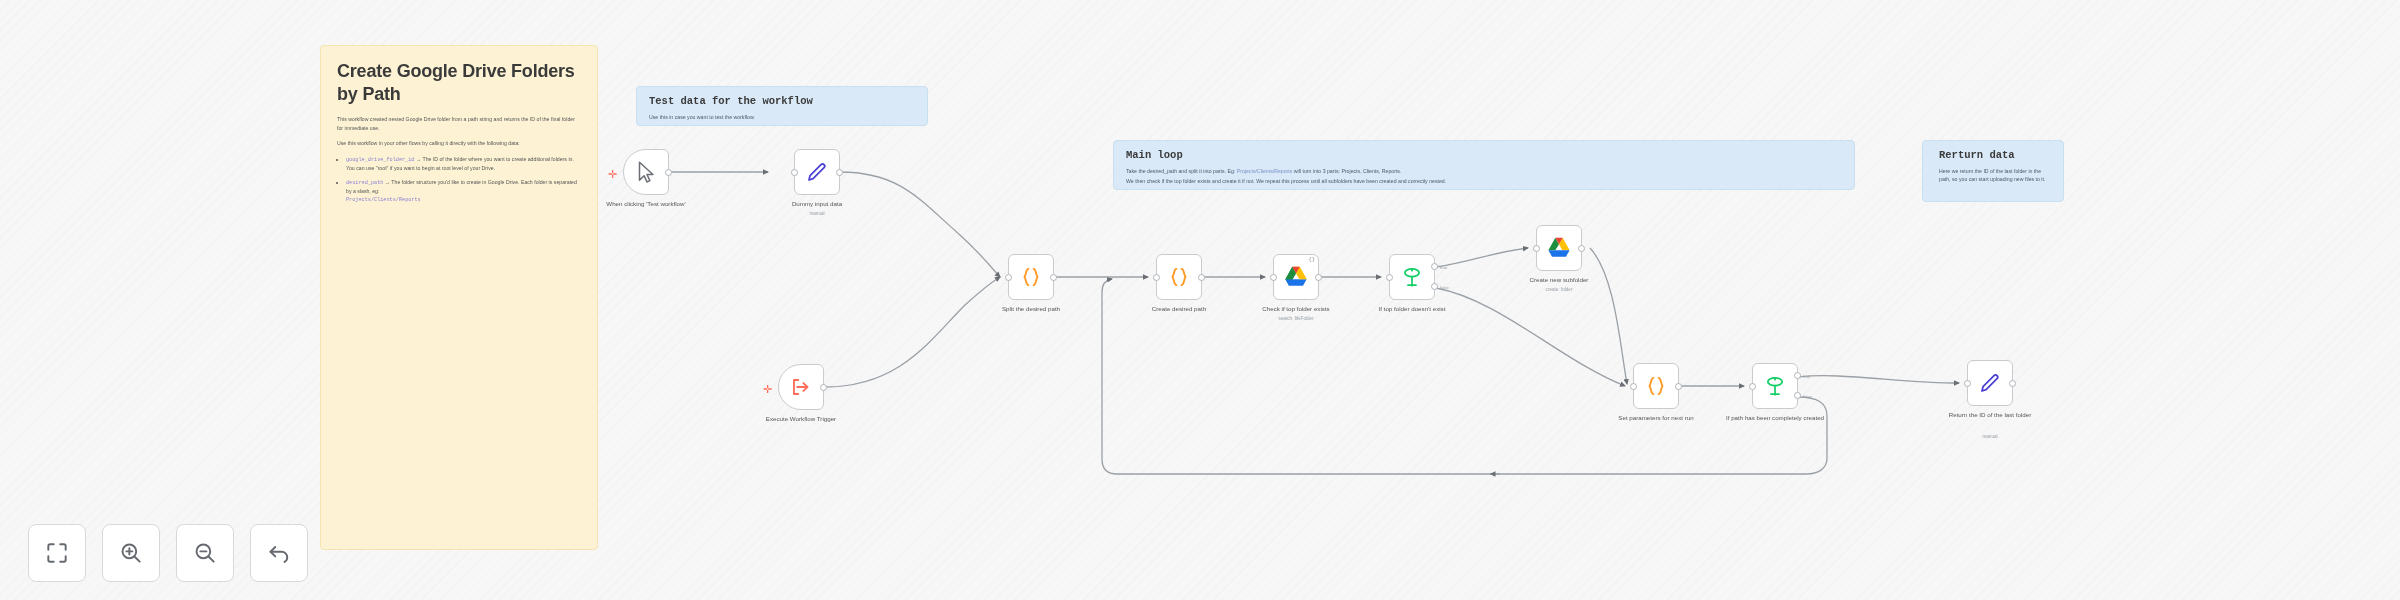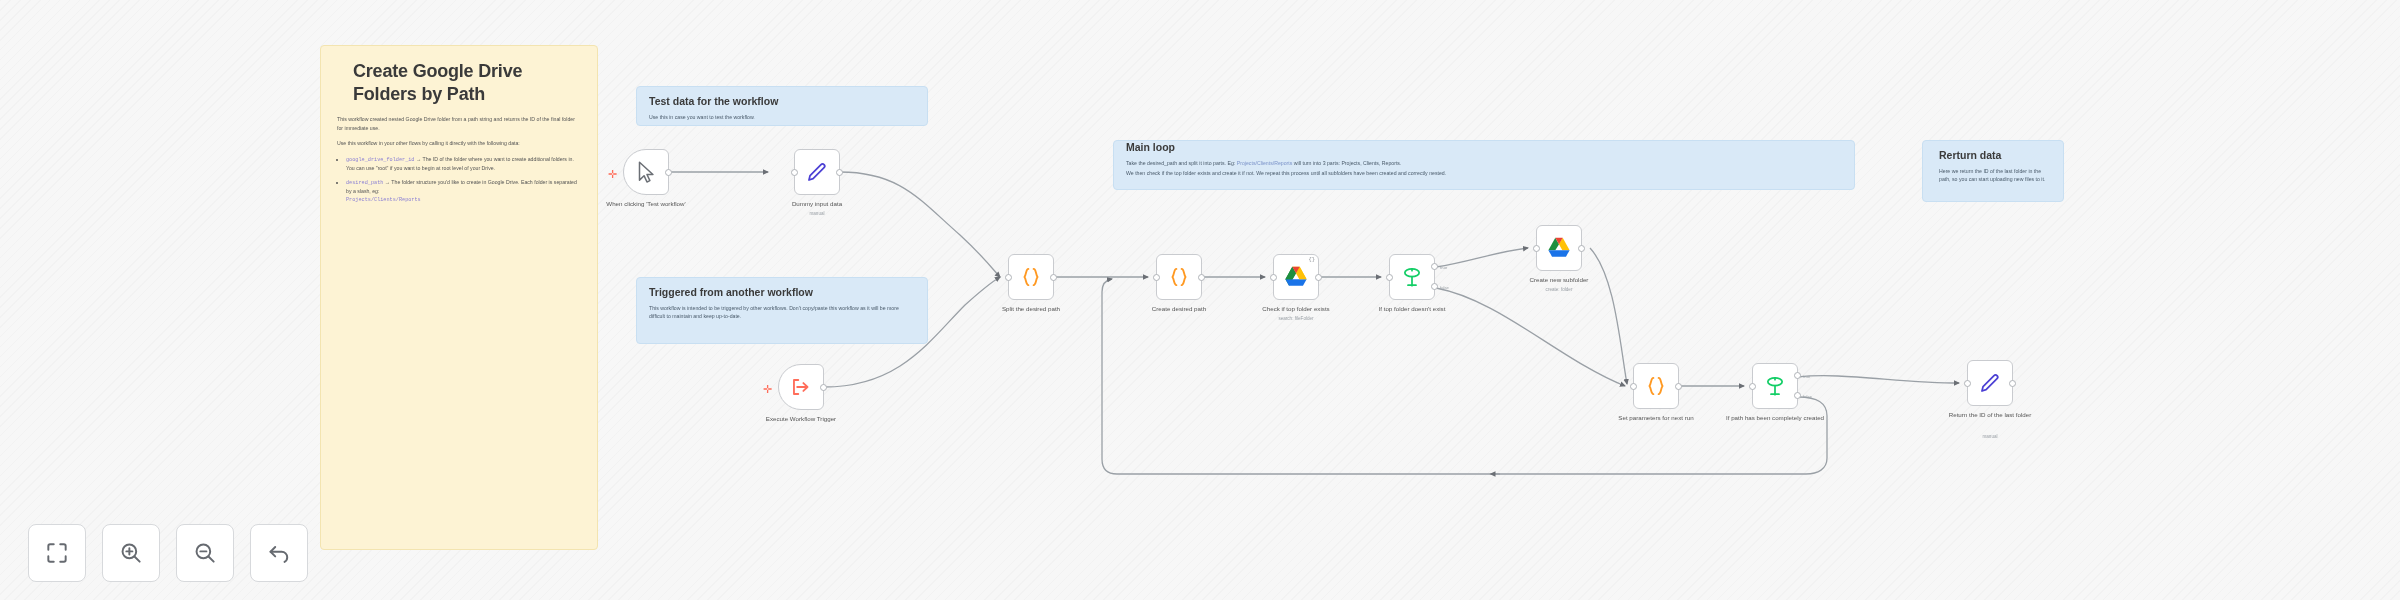--- a/index.html
+++ b/index.html
@@ -25,29 +25,29 @@
     position: absolute;
     box-sizing: border-box;
     border-radius: 4px;
     padding: 14px 16px 12px 16px;
     overflow: hidden;
   }
   .sticky.yellow { background:#fdf3d4; border:1px solid #f3e4b0; }
   .sticky.blue   { background:#d9e9f7; border:1px solid #c8dff2; }
 
   .sticky h1 {
-    margin: 0 0 10px 16px;
+    margin: 0 0 10px 0;
     font-size: 18px; line-height: 1.25;
     font-weight: 700; color: #3a3a3a;
     letter-spacing: -0.2px;
   }
   .sticky h2 {
     margin: 0 0 5px 0;
     font-size: 10.5px; line-height: 1.2;
-    font-weight: 700; color: #3a3a3a;
+    font-weight: 700; color: #3a3a3a; font-family: Liberation Mono, monospace;
   }
   .sticky p {
     margin: 0 0 7px 0;
     font-size: 5.2px; line-height: 1.65; color: #555;
   }
   .sticky.blue p { color:#4a5b6b; }
   .sticky ul { margin: 0; padding-left: 9px; }
   .sticky li { font-size: 5.2px; line-height: 1.65; color:#555; margin-bottom:5px; }
   .code { color:#8a7fd4; font-family:"Liberation Mono", monospace; }
   .lnk  { color:#7b93c9; }
@@ -178,26 +178,22 @@
         <div class="code">Projects/Clients/Reports</div>
       </li>
     </ul>
   </div>
 
   <div class="sticky blue" style="left:636px; top:86px; width:292px; height:40px; padding:8px 12px;">
     <h2>Test data for the workflow</h2>
     <p>Use this in case you want to test the workflow.</p>
   </div>
 
-  <div class="sticky blue" style="left:636px; top:277px; width:292px; height:67px; padding:8px 12px;">
-    <h2>Triggered from another workflow</h2>
-    <p>This workflow is intended to be triggered by other workflows. Don't copy/paste this workflow as it will be more difficult to maintain and keep up-to-date.</p>
-  </div>
-
-  <div class="sticky blue" style="left:1113px; top:140px; width:742px; height:50px; padding:0 12px;">
+
+  <div class="sticky blue" style="left:1113px; top:140px; width:742px; height:50px; padding:8px 12px;">
     <h2>Main loop</h2>
     <p><span>Take the desired_path and split it into parts. Eg: </span><span class="lnk">Projects/Clients/Reports</span><span> will turn into 3 parts: Projects, Clients, Reports.</span></p>
     <p style="margin-top:-5px;">We then check if the top folder exists and create it if not. We repeat this process until all subfolders have been created and correctly nested.</p>
   </div>
 
   <div class="sticky blue" style="left:1922px; top:140px; width:142px; height:62px; padding:8px 16px;">
     <h2>Rerturn data</h2>
     <p>Here we return the ID of the last folder in the path, so you can start uploading new files to it.</p>
   </div>
 

